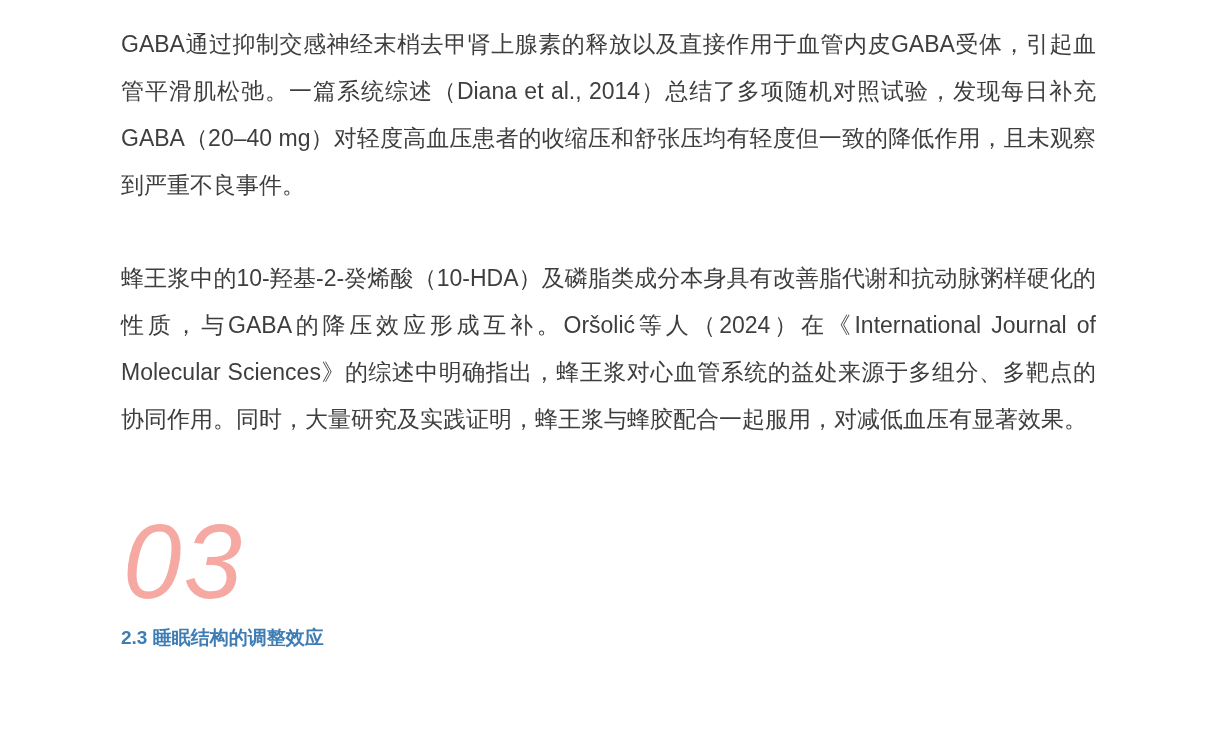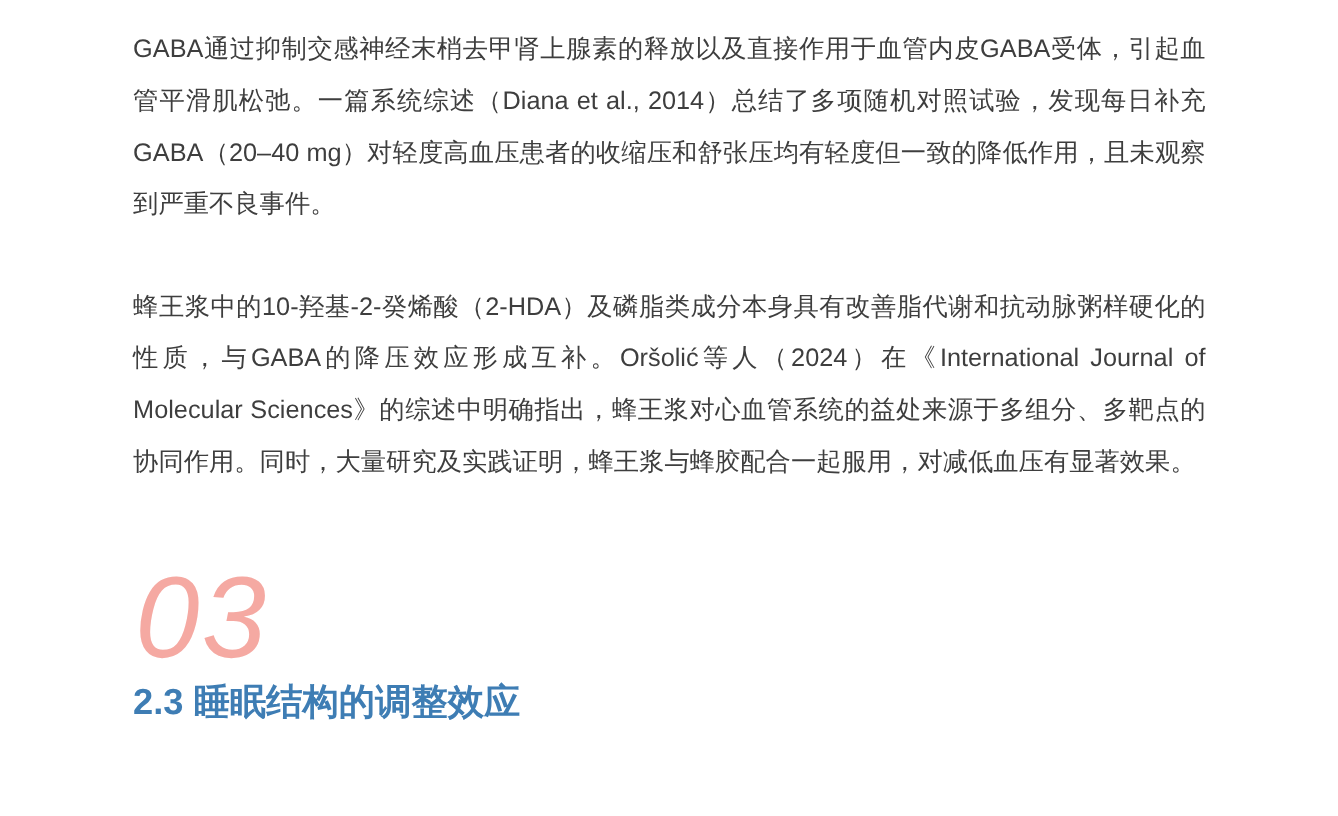--- a/index.html
+++ b/index.html
@@ -34,30 +34,30 @@
     margin: 66px 0 0 2px;
     font-size: 105px;
     line-height: 1;
     font-weight: 400;
     letter-spacing: 2px;
     color: #f5a9a2;
     font-style: italic;
   }
   .section-heading {
     margin: 8px 0 0 0;
-    font-size: 33px;
+    font-size: 19px;
     line-height: 32px;
     font-weight: 700;
     color: #3e7db4;
   }
 </style>
 </head>
 <body>
 
 <div class="page">
   <p class="body-text">GABA通过抑制交感神经末梢去甲肾上腺素的释放以及直接作用于血管内皮GABA受体，引起血管平滑肌松弛。一篇系统综述（Diana et al., 2014）总结了多项随机对照试验，发现每日补充GABA（20–40 mg）对轻度高血压患者的收缩压和舒张压均有轻度但一致的降低作用，且未观察到严重不良事件。</p>
 
-  <p class="body-text">蜂王浆中的10-羟基-2-癸烯酸（2-HDA）及磷脂类成分本身具有改善脂代谢和抗动脉粥样硬化的性质，与GABA的降压效应形成互补。Oršolić等人（2024）在《International Journal of Molecular Sciences》的综述中明确指出，蜂王浆对心血管系统的益处来源于多组分、多靶点的协同作用。同时，大量研究及实践证明，蜂王浆与蜂胶配合一起服用，对减低血压有显著效果。</p>
+  <p class="body-text">蜂王浆中的10-羟基-2-癸烯酸（10-HDA）及磷脂类成分本身具有改善脂代谢和抗动脉粥样硬化的性质，与GABA的降压效应形成互补。Oršolić等人（2024）在《International Journal of Molecular Sciences》的综述中明确指出，蜂王浆对心血管系统的益处来源于多组分、多靶点的协同作用。同时，大量研究及实践证明，蜂王浆与蜂胶配合一起服用，对减低血压有显著效果。</p>
 
   <div class="section-number">03</div>
 
   <h2 class="section-heading">2.3 睡眠结构的调整效应</h2>
 </div>
 
 </body></html>

